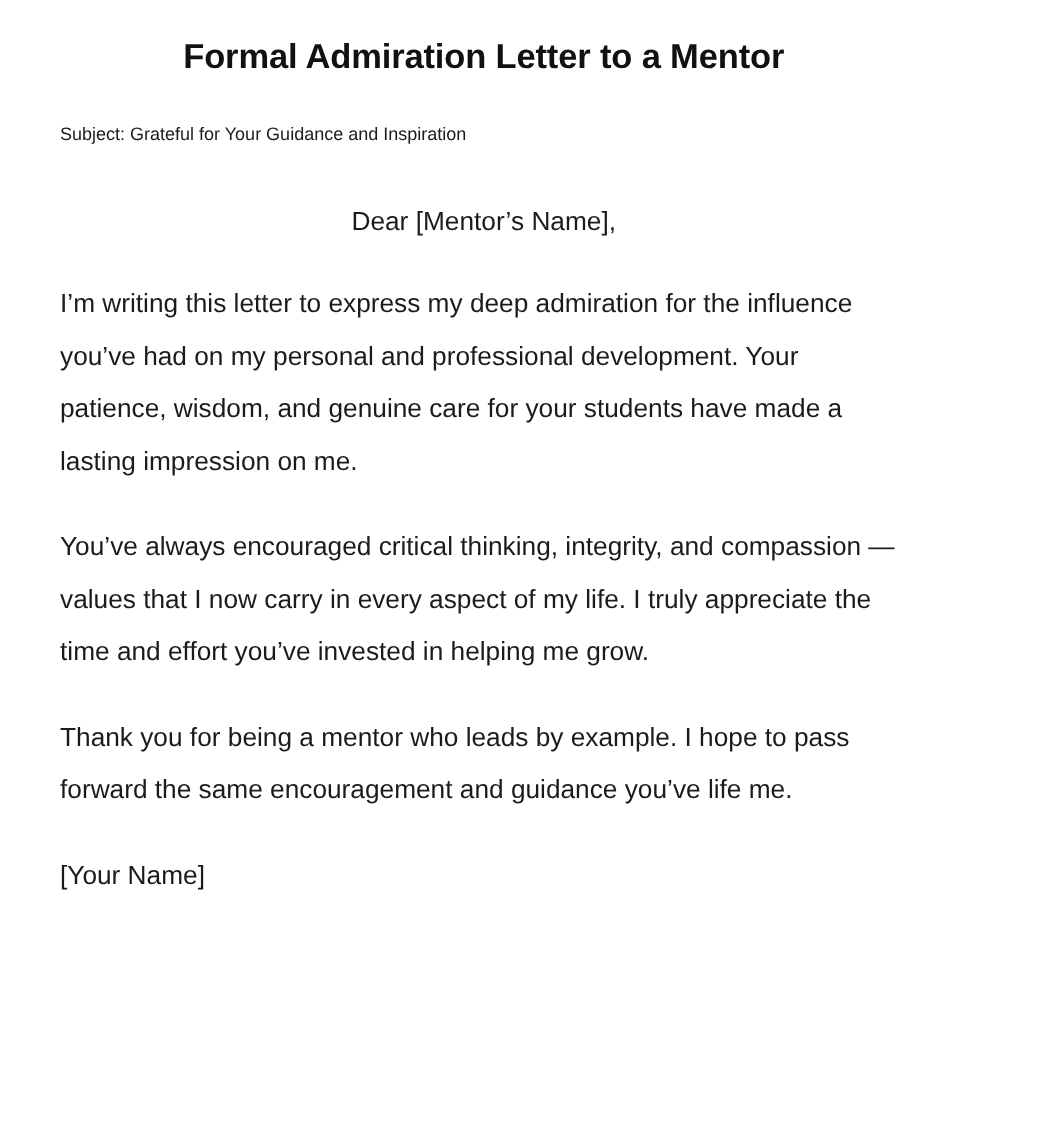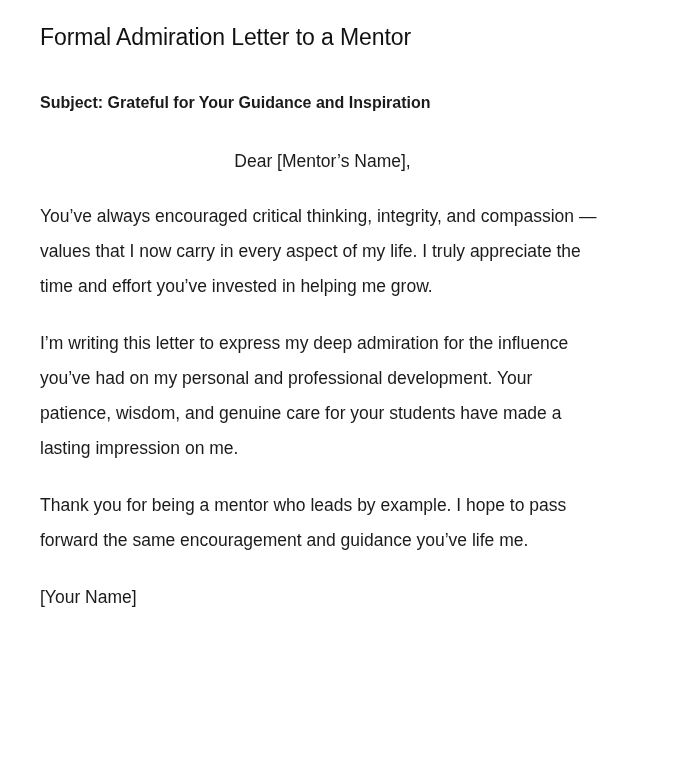--- a/index.html
+++ b/index.html
@@ -23,30 +23,31 @@
     padding: 0;
     position: relative;
   }
   .letter {
     padding: 22px 95px 0 40px;
     box-sizing: border-box;
     width: 700px;
   }
   .letter-title {
     font-size: 23px;
-    font-weight: 400;
+    font-weight: 700;
     color: #111111;
     line-height: 30px;
     letter-spacing: -0.1px;
-    margin: 0 0 38px 0;
+    margin: 0 0 24px 0;
     white-space: nowrap;
+    text-align: center;
   }
   .letter-subject {
-    font-size: 16px;
-    font-weight: 700;
+    font-size: 12px;
+    font-weight: 400;
     color: #1b1b1b;
     line-height: 26px;
     margin: 0 0 28px 0;
     white-space: nowrap;
   }
   .letter-salutation,
   .letter-para,
   .letter-closing,
   .letter-signature {
     font-size: 17.5px;
@@ -65,23 +66,23 @@
 
 <div class="page">
   <article class="letter">
 
     <h1 class="letter-title">Formal Admiration Letter to a Mentor</h1>
 
     <p class="letter-subject">Subject: Grateful for Your Guidance and Inspiration</p>
 
     <p class="letter-salutation">Dear [Mentor’s Name],</p>
 
+    <p class="letter-para">I’m writing this letter to express my deep admiration for the influence you’ve had on my personal and professional development. Your patience, wisdom, and genuine care for your students have made a lasting impression on me.</p>
+
     <p class="letter-para">You’ve always encouraged critical thinking, integrity, and compassion — values that I now carry in every aspect of my life. I truly appreciate the time and effort you’ve invested in helping me grow.</p>
-
-    <p class="letter-para">I’m writing this letter to express my deep admiration for the influence you’ve had on my personal and professional development. Your patience, wisdom, and genuine care for your students have made a lasting impression on me.</p>
 
     <p class="letter-para">Thank you for being a mentor who leads by example. I hope to pass forward the same encouragement and guidance you’ve life me.</p>
 
 
     <p class="letter-signature">[Your Name]</p>
 
   </article>
 </div>
 
 </body></html>

